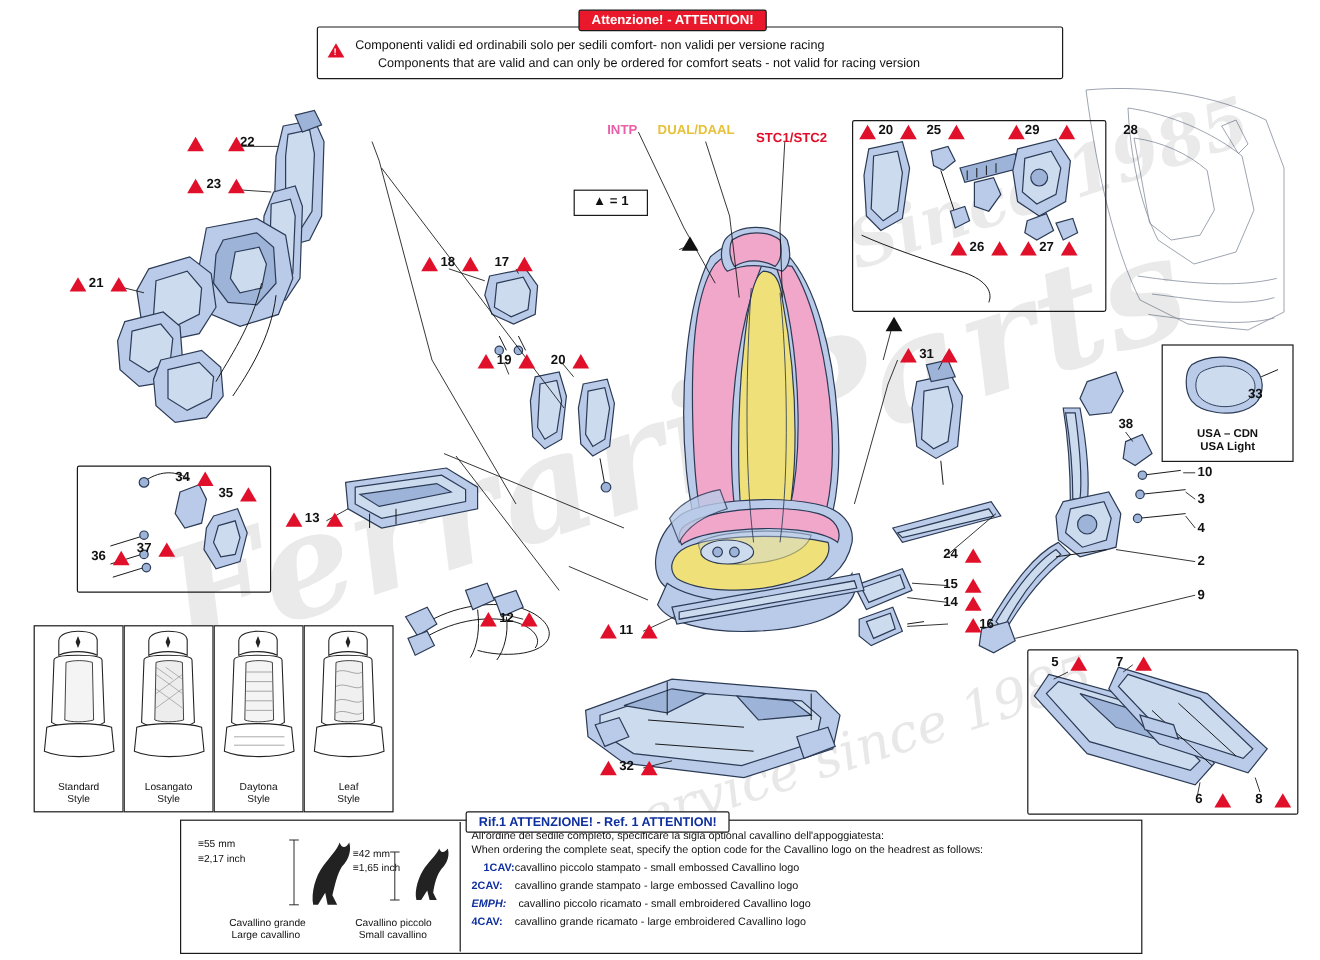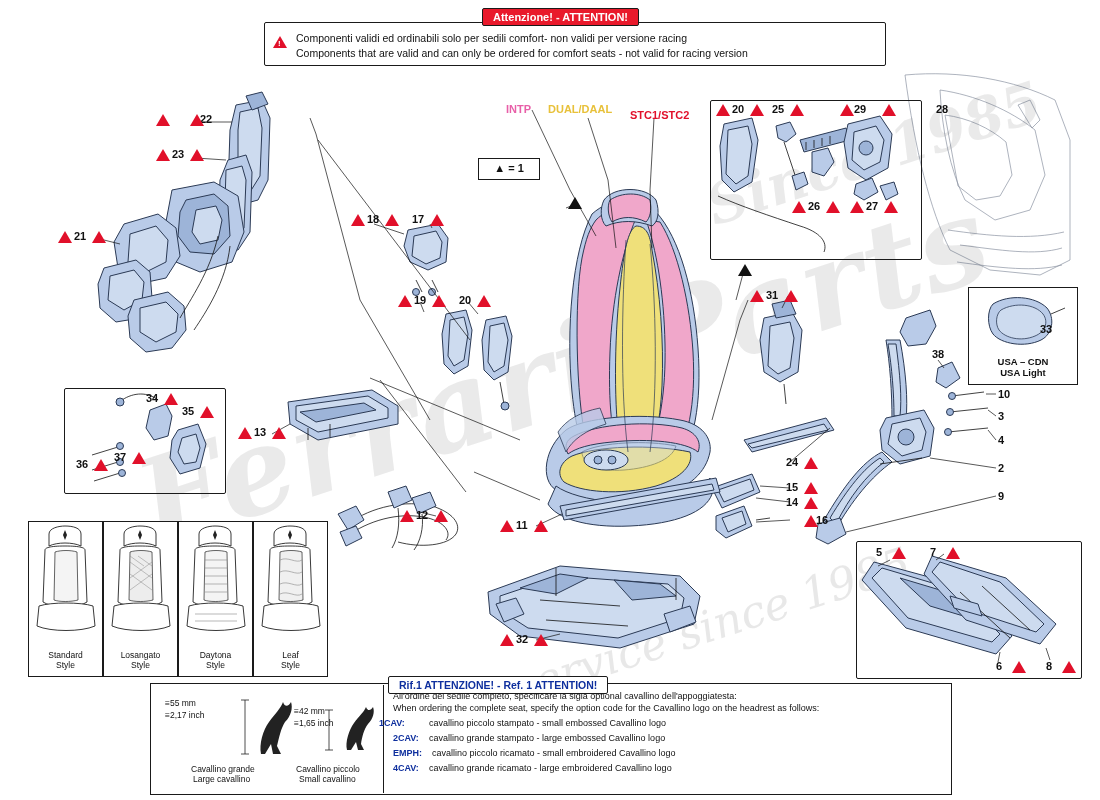--- a/index.html
+++ b/index.html
@@ -51,21 +51,21 @@
   }
   .title-chip{
     position:absolute;background:#e9192b;color:#fff;font-weight:bold;
     font-size:11px;padding:2px 10px;border:1px solid #1a1a1a;border-radius:2px;
     white-space:nowrap;
   }
   .title-chip.blue{background:#fff;color:#0e2f9e;border:1px solid #1a1a1a;}
 
   .txt{position:absolute;font-size:10.5px;line-height:13px;white-space:nowrap;}
   .txt.it{color:#111;}
-  .txt.en{color:#111;}
+  .txt.en{color:#111;margin-left:19px;}
   .small{font-size:9px;line-height:11px;}
   .bold{font-weight:bold;}
   .blue{color:#0e2f9e;}
 
   
   .tri{
     position:absolute;width:0;height:0;
     border-left:7px solid transparent;border-right:7px solid transparent;
     border-bottom:12px solid #e1102a;
   }
@@ -515,27 +515,27 @@
       <text x="143" y="42" font-family="Liberation Sans" font-size="8.5" fill="#111">≡1,65 inch</text>
       <text x="40" y="88" font-family="Liberation Sans" font-size="8.5" fill="#111">Cavallino grande</text>
       <text x="42" y="98" font-family="Liberation Sans" font-size="8.5" fill="#111">Large cavallino</text>
       <text x="145" y="88" font-family="Liberation Sans" font-size="8.5" fill="#111">Cavallino piccolo</text>
       <text x="148" y="98" font-family="Liberation Sans" font-size="8.5" fill="#111">Small cavallino</text>
     </svg>
 
     <div class="txt small" style="left:242px;top:7px;">All'ordine del sedile completo, specificare la sigla optional cavallino dell'appoggiatesta:</div>
     <div class="txt small" style="left:242px;top:19px;">When ordering the complete seat, specify the option code for the Cavallino logo on the headrest as follows:</div>
 
-    <div class="txt small bold blue" style="left:228px;top:34px;text-align:right;">1CAV:</div>
+    <div class="txt small bold blue" style="left:252px;top:34px;text-align:right;">1CAV:</div>
     <div class="txt small" style="left:278px;top:34px;">cavallino piccolo stampato - small embossed Cavallino logo</div>
 
     <div class="txt small bold blue" style="left:242px;top:49px;">2CAV:</div>
     <div class="txt small" style="left:278px;top:49px;">cavallino grande stampato - large embossed Cavallino logo</div>
 
-    <div class="txt small bold blue" style="left:242px;top:64px;">EMPH:</div>
+    <div class="txt small bold blue" style="left:242px;top:64px;font-style:italic;">EMPH:</div>
     <div class="txt small" style="left:281px;top:64px;">cavallino piccolo ricamato - small embroidered Cavallino logo</div>
 
     <div class="txt small bold blue" style="left:242px;top:79px;">4CAV:</div>
     <div class="txt small" style="left:278px;top:79px;">cavallino grande ricamato - large embroidered Cavallino logo</div>
   </div>
   <div class="title-chip blue" style="left:388px;top:676px;font-size:10.5px;">Rif.1 ATTENZIONE! - Ref. 1 ATTENTION!</div>
 
   <div class="tri" style="left:156px;top:114px;"></div>
   <div class="cal" style="left:172px;top:113px;margin-left:28px;">22</div>
   <div class="tri" style="left:190px;top:114px;"></div>

